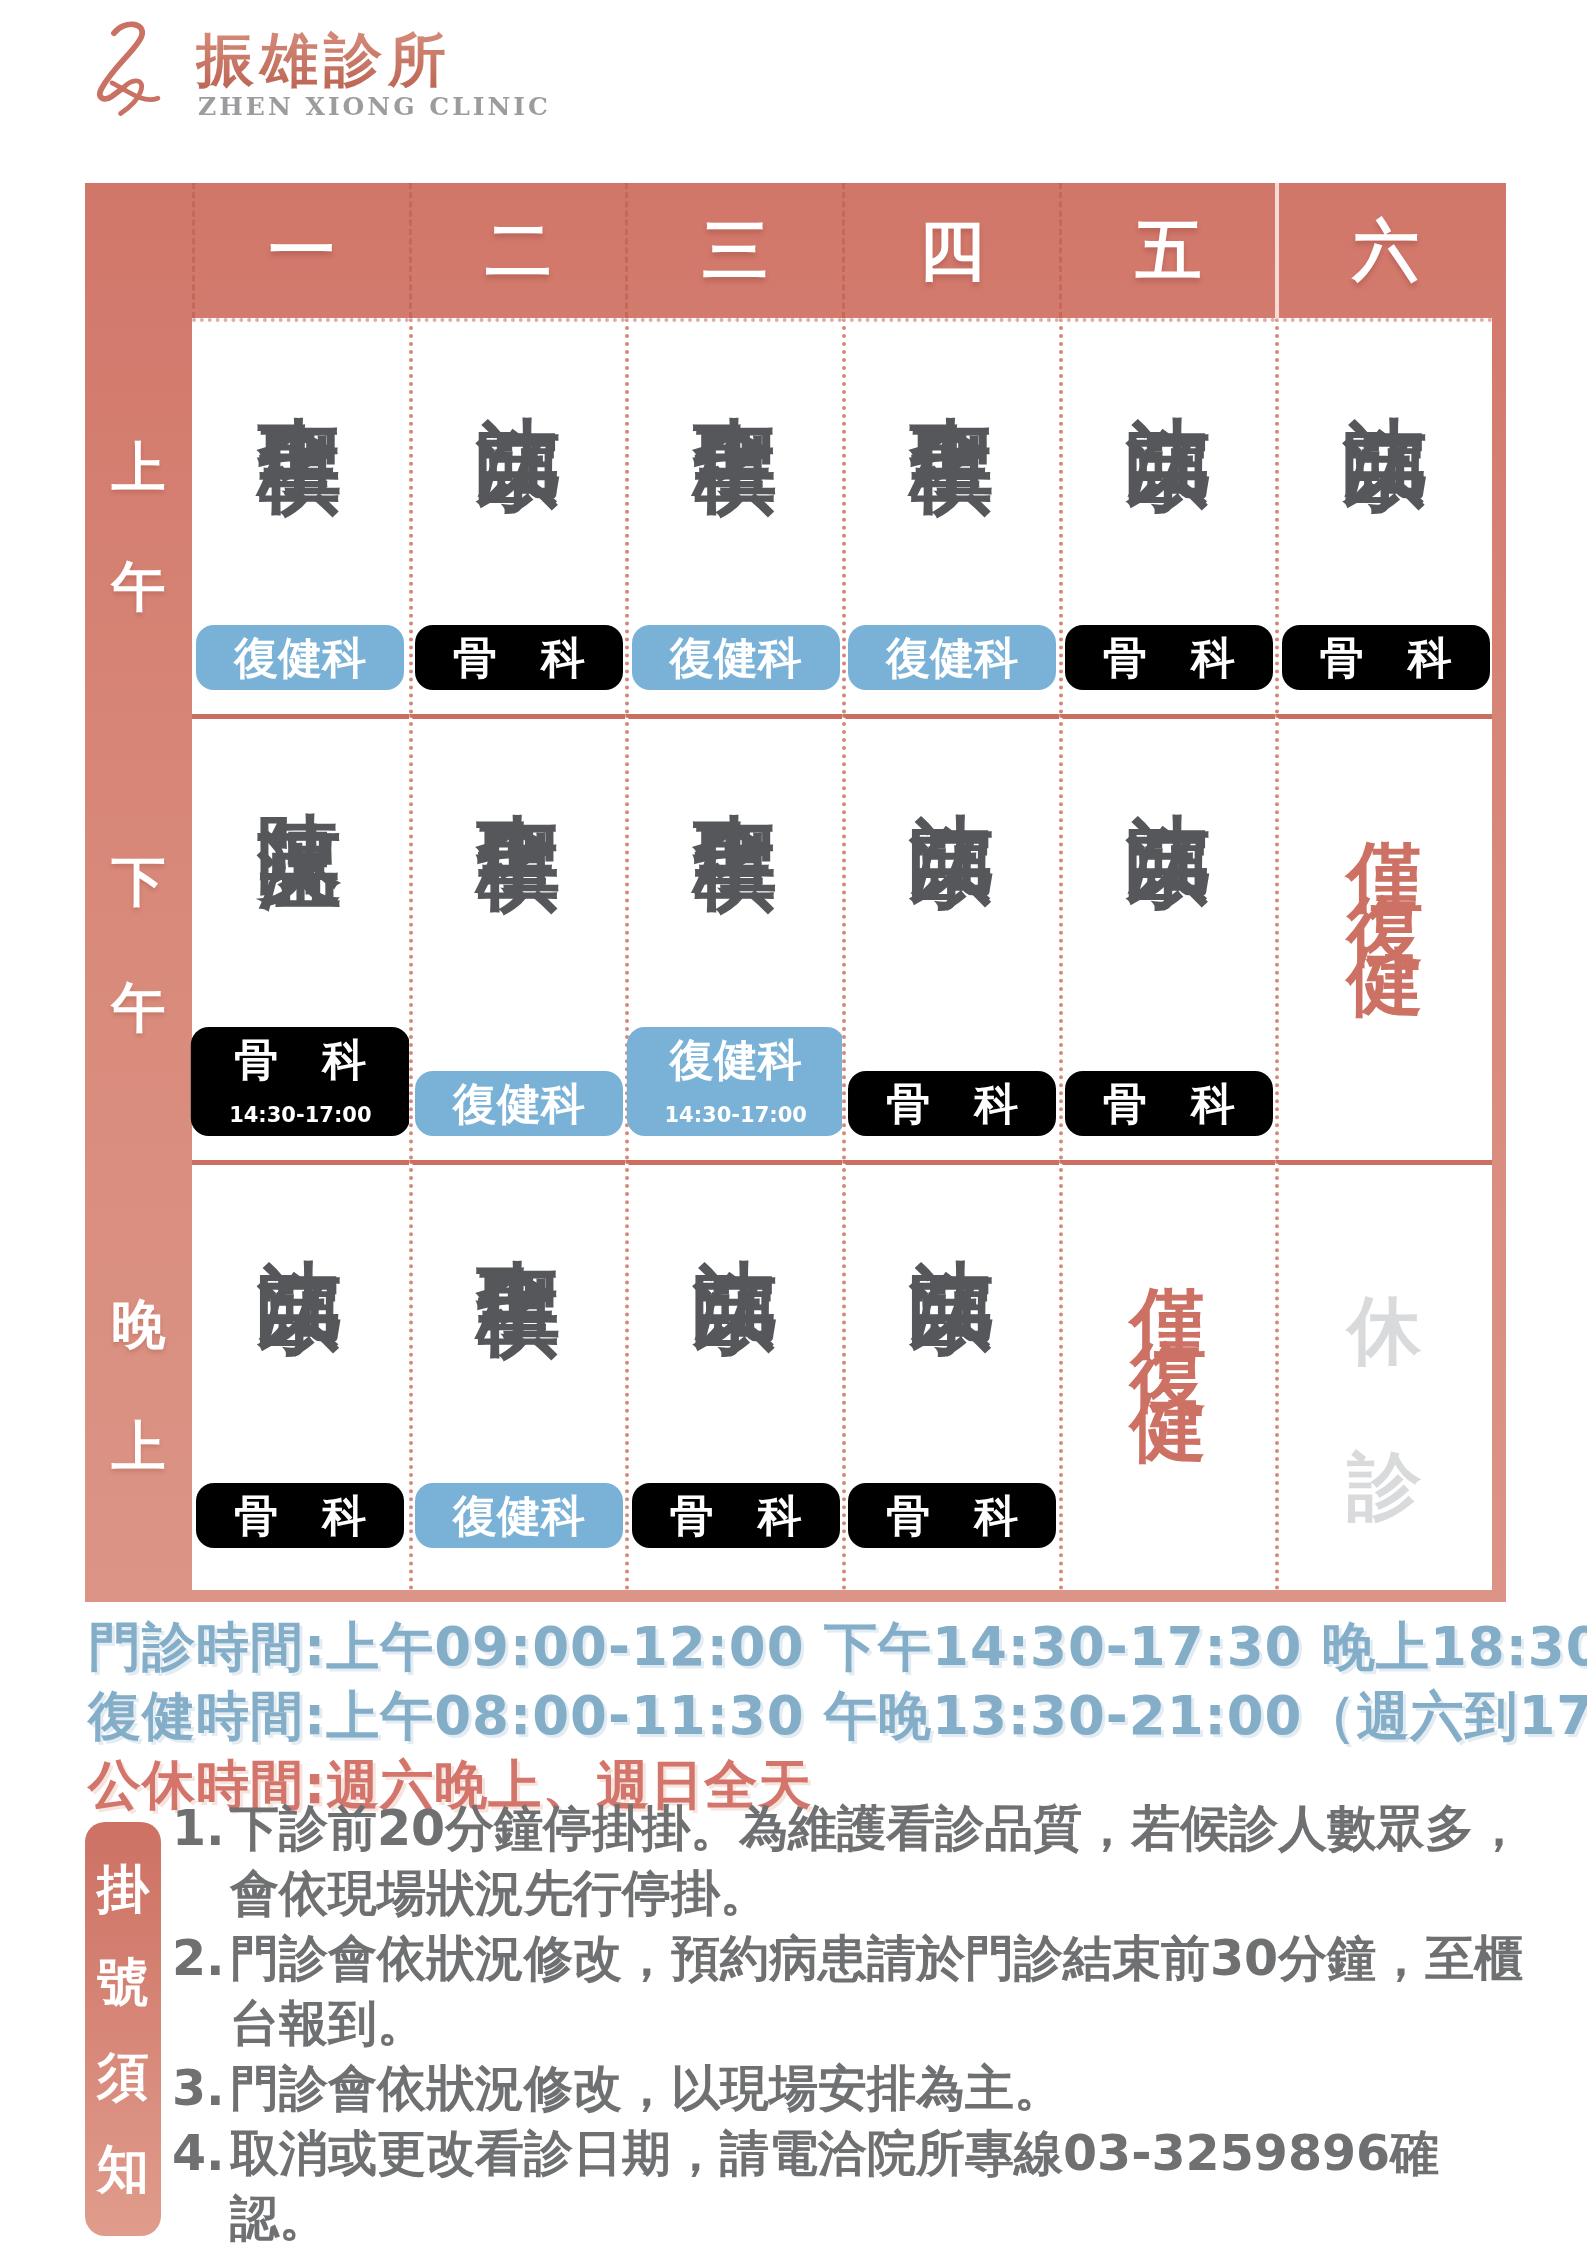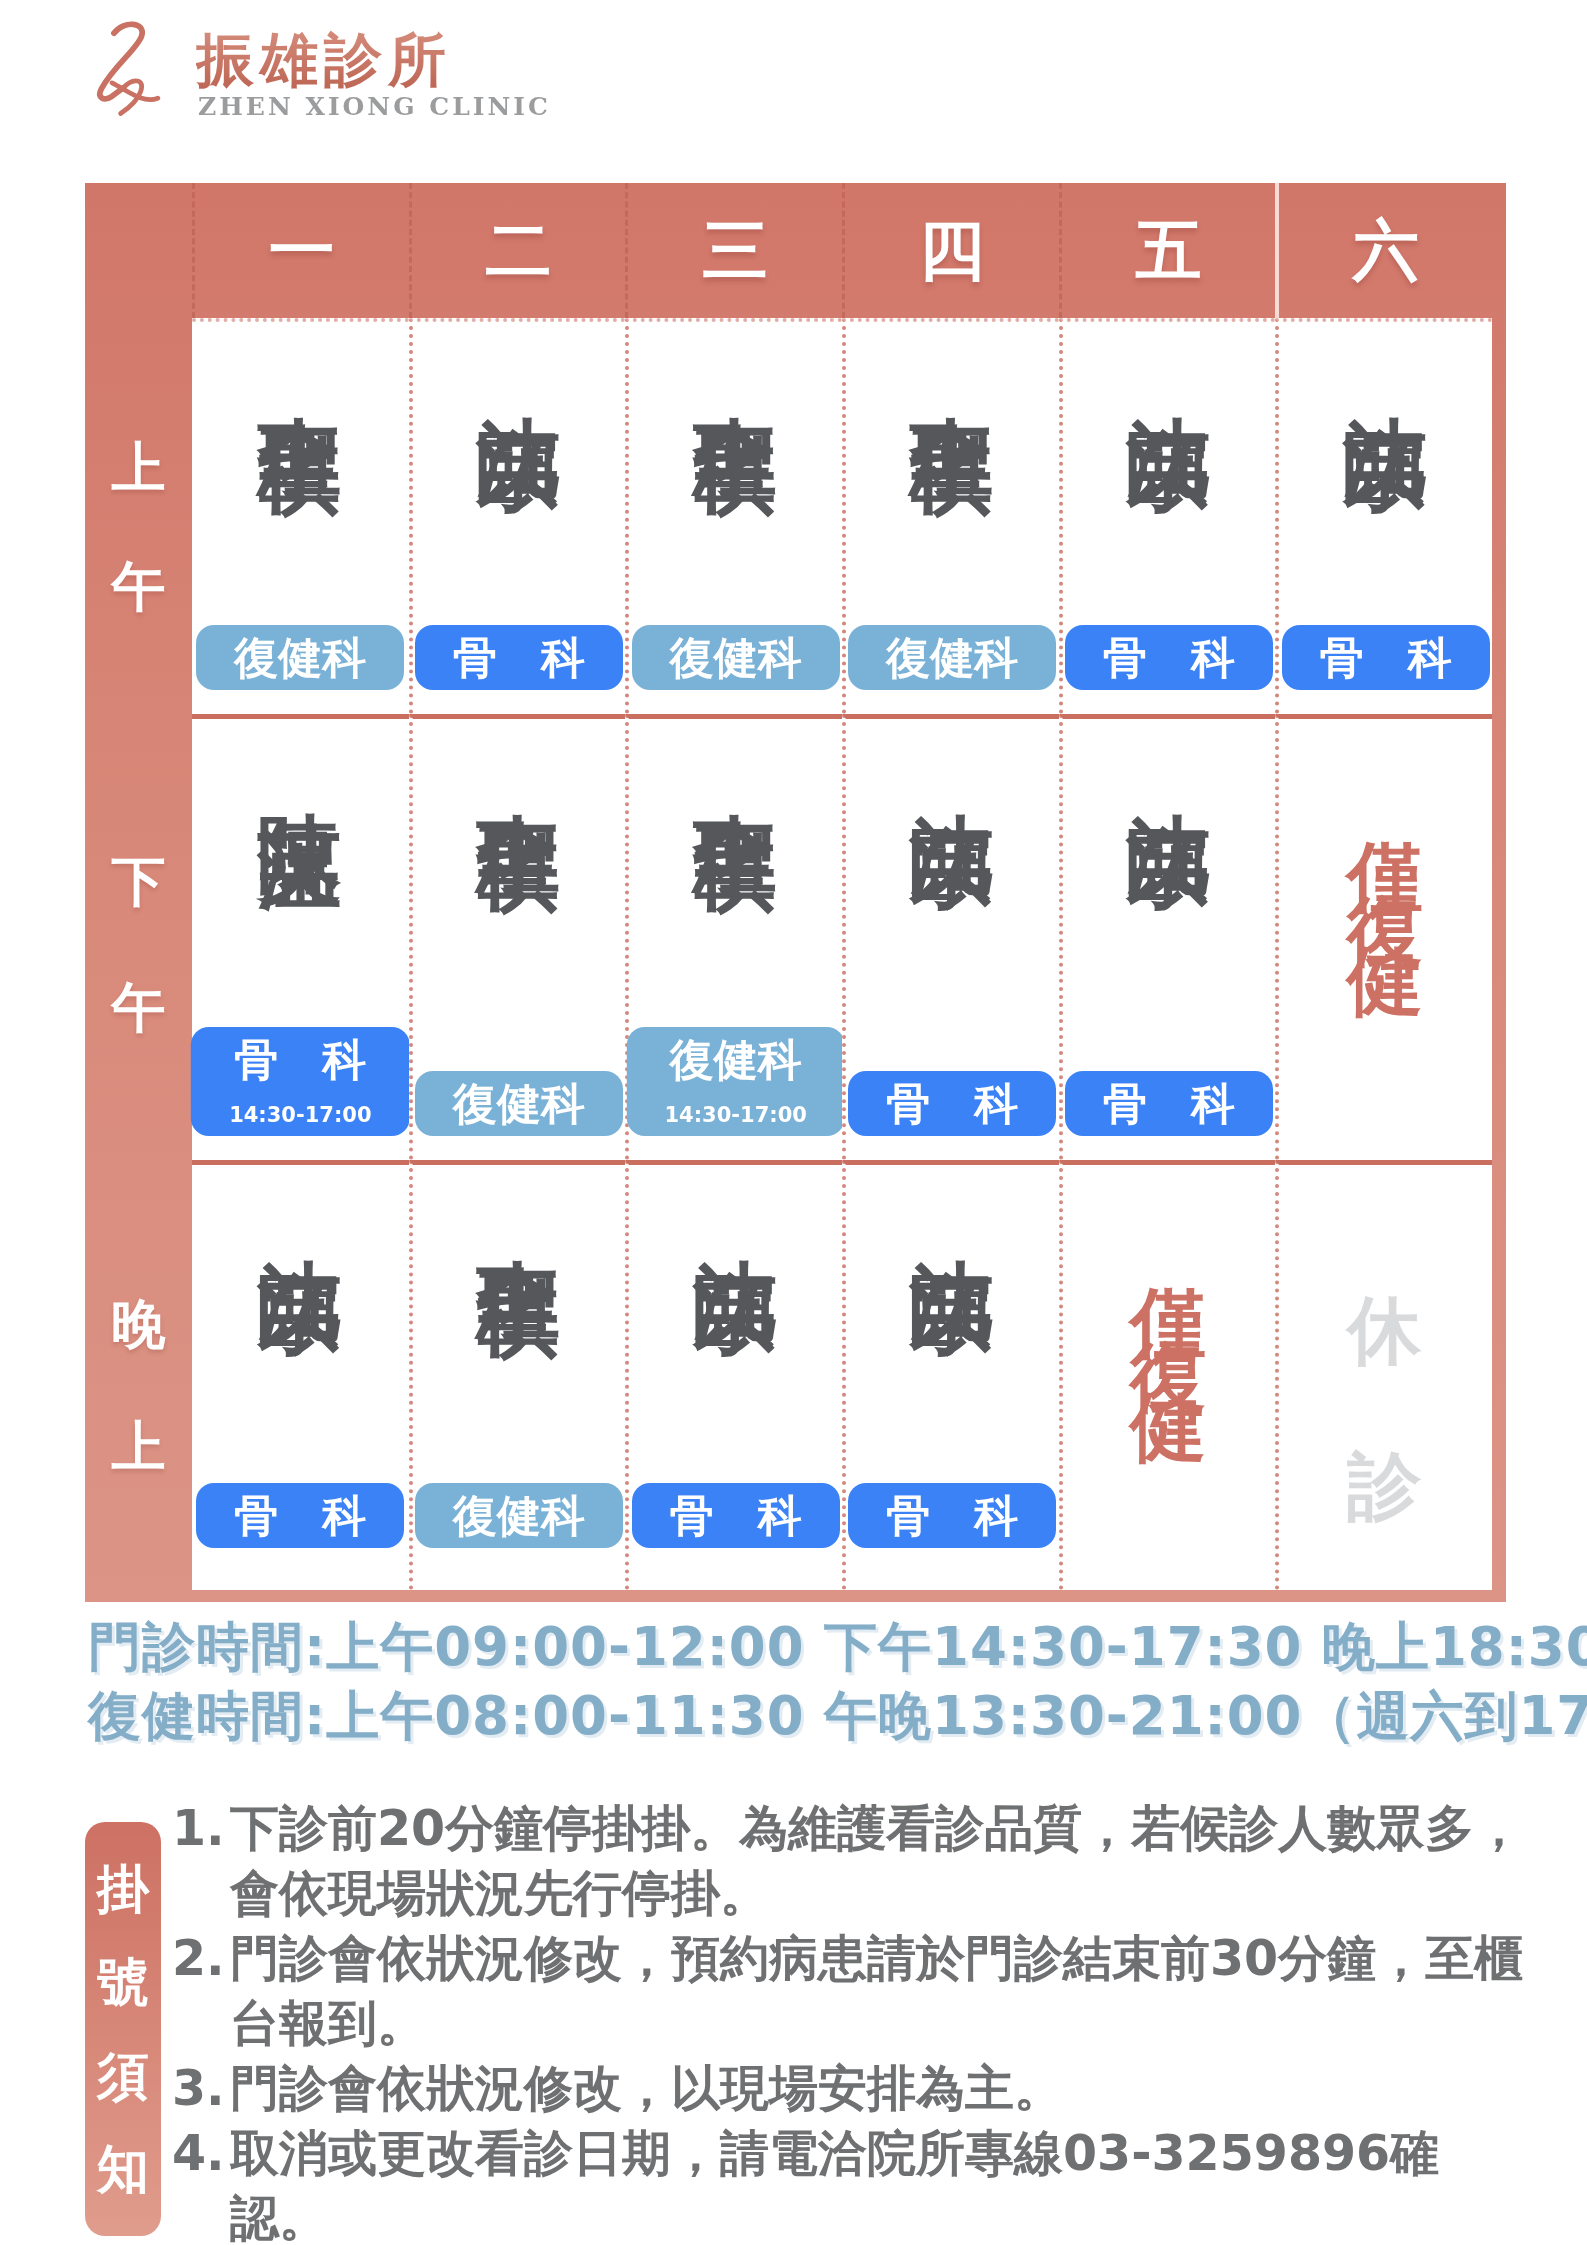--- a/index.html
+++ b/index.html
@@ -61,21 +61,21 @@
     color:#55575b;font-weight:600;letter-spacing:9px;line-height:1;
   }
   .badge-wrap{position:absolute;bottom:24px;left:50%;transform:translateX(-50%);}
   .r3 .badge-wrap{bottom:42px;}
   .badge{
     border-radius:18px;padding:8px 38px;color:#ffffff;font-weight:600;
     font-size:44px;line-height:1.12;text-align:center;white-space:nowrap;
   }
   .badge .time{display:block;font-size:21px;font-weight:600;letter-spacing:0;margin-top:20px;}
   .badge.rehab{background:#7ab2d7;}
-  .badge.ortho{background:#3b82f6;}
+  .badge.ortho{background:#000000;}
   .special{
     writing-mode:vertical-rl;text-orientation:upright;line-height:1;font-weight:600;
   }
   .special.rehab-only{color:#cd7164;font-size:76px;letter-spacing:52px;margin-top:36px;}
   .special.closed{color:#d9dadc;font-size:74px;letter-spacing:150px;margin-top:46px;}
   
   .info{position:absolute;left:88px;top:1612px;width:1450px;}
   .info-line{font-size:53px;font-weight:bold;line-height:69px;letter-spacing:1px;white-space:nowrap;}
   .info-line.blue{color:#84adc8;text-shadow:3px 3px 0 rgba(150,185,210,0.28);}
   .info-line.red{color:#d3756a;text-shadow:3px 3px 0 rgba(225,165,150,0.3);}
@@ -234,20 +234,21 @@
         <div class="special rehab-only">僅復健</div>
       </div>
       <div class="cell body r3 sep-left row-top-solid">
         <div class="special closed">休診</div>
       </div>
     </div>
 
   <div class="info">
     <div class="info-line blue">門診時間:上午09:00-12:00  下午14:30-17:30  晚上18:30-21:30</div>
     <div class="info-line blue">復健時間:上午08:00-11:30  午晚13:30-21:00（週六到17:30）</div>
+    <div class="info-line red">公休時間:週六晚上、週日全天</div>
   </div>
 
   <div class="notes-tab" id="notes-tab">
       <span>掛</span>
       <span>號</span>
       <span>須</span>
       <span>知</span>
     </div>
   <div class="notes" id="notes">
       <div class="note-item">

